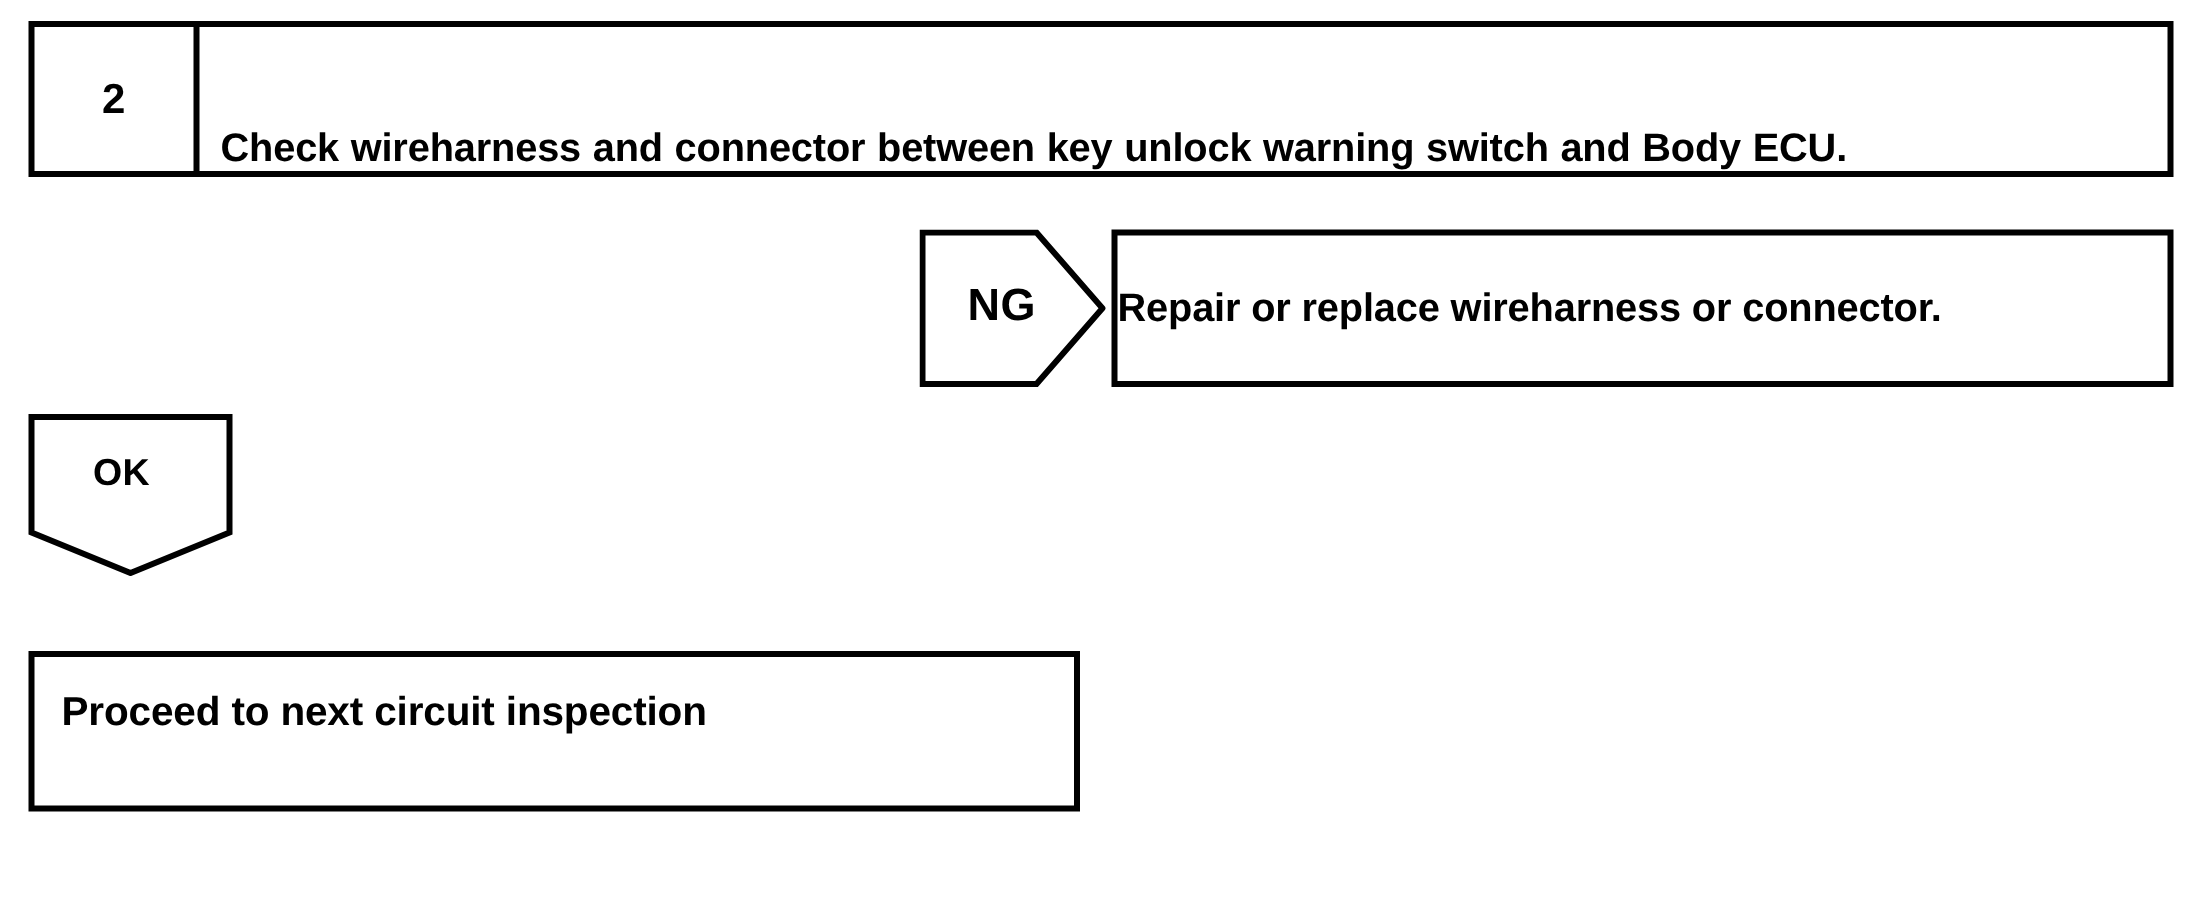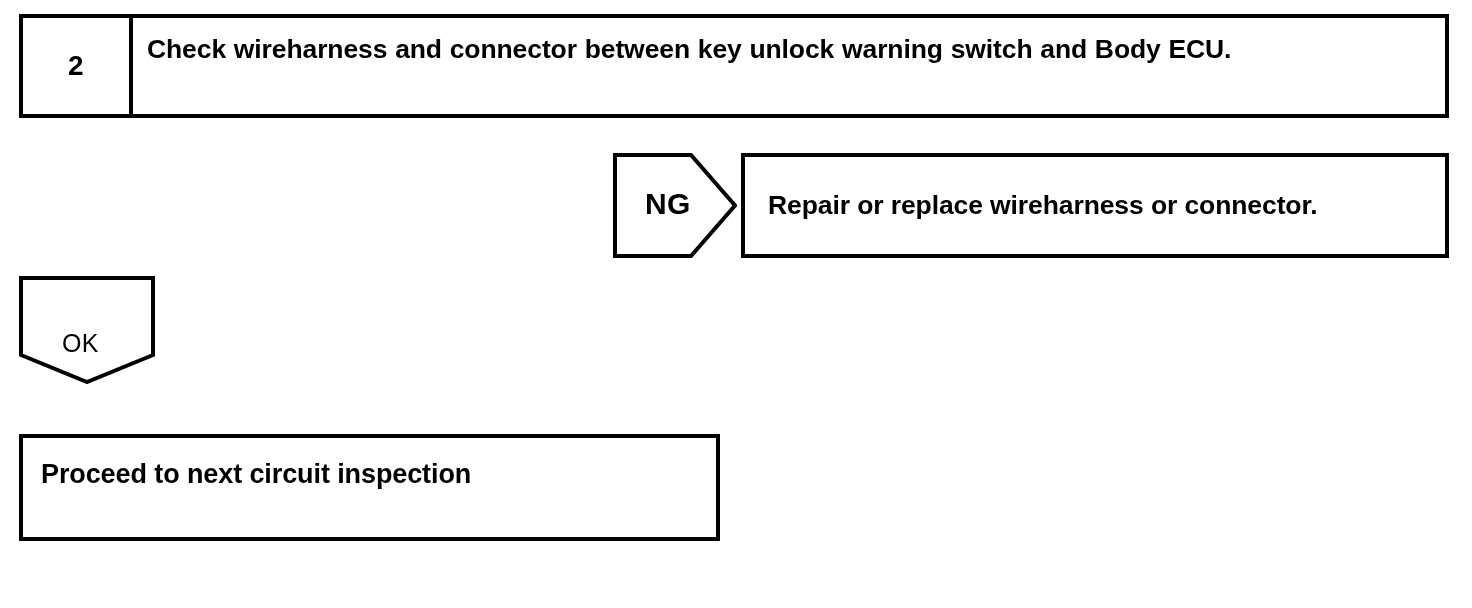--- a/index.html
+++ b/index.html
@@ -48,21 +48,21 @@
   .step-number {
     font-size: 28px;
     font-weight: bold;
     line-height: 1;
     letter-spacing: 0.5px;
   }
 
   .step-text-cell {
     flex: 1 1 auto;
     display: flex;
-    align-items: flex-start;
+    align-items: flex-end;
     box-sizing: border-box;
     padding: 16px 14px 0 14px;
   }
 
   .step-text {
     font-size: 26.5px;
     font-weight: bold;
     line-height: 1.17;
     letter-spacing: -0.1px;
     word-spacing: 0.5px;
@@ -96,21 +96,21 @@
     position: absolute;
     left: 741px;
     top: 153px;
     width: 708px;
     height: 105px;
     box-sizing: border-box;
     border: 4px solid #000000;
     background: #ffffff;
     display: flex;
     align-items: center;
-    padding-left: 23px;
+    padding-left: 0;
   }
   .ng-result-text {
     font-size: 26.5px;
     font-weight: bold;
     line-height: 1.15;
     letter-spacing: -0.1px;
   }
 
   
   .ok-arrow {
@@ -123,24 +123,23 @@
   .ok-arrow svg {
     display: block;
     width: 138px;
     height: 108px;
   }
   .ok-label {
     position: absolute;
     left: 62px;
     top: 303px;
     font-size: 25px;
-    font-weight: normal;
+    font-weight: bold;
     line-height: 1;
     letter-spacing: 0.3px;
-    margin-top: 28px;
   }
 
   
   .ok-result-box {
     position: absolute;
     left: 19px;
     top: 434px;
     width: 701px;
     height: 107px;
     box-sizing: border-box;

